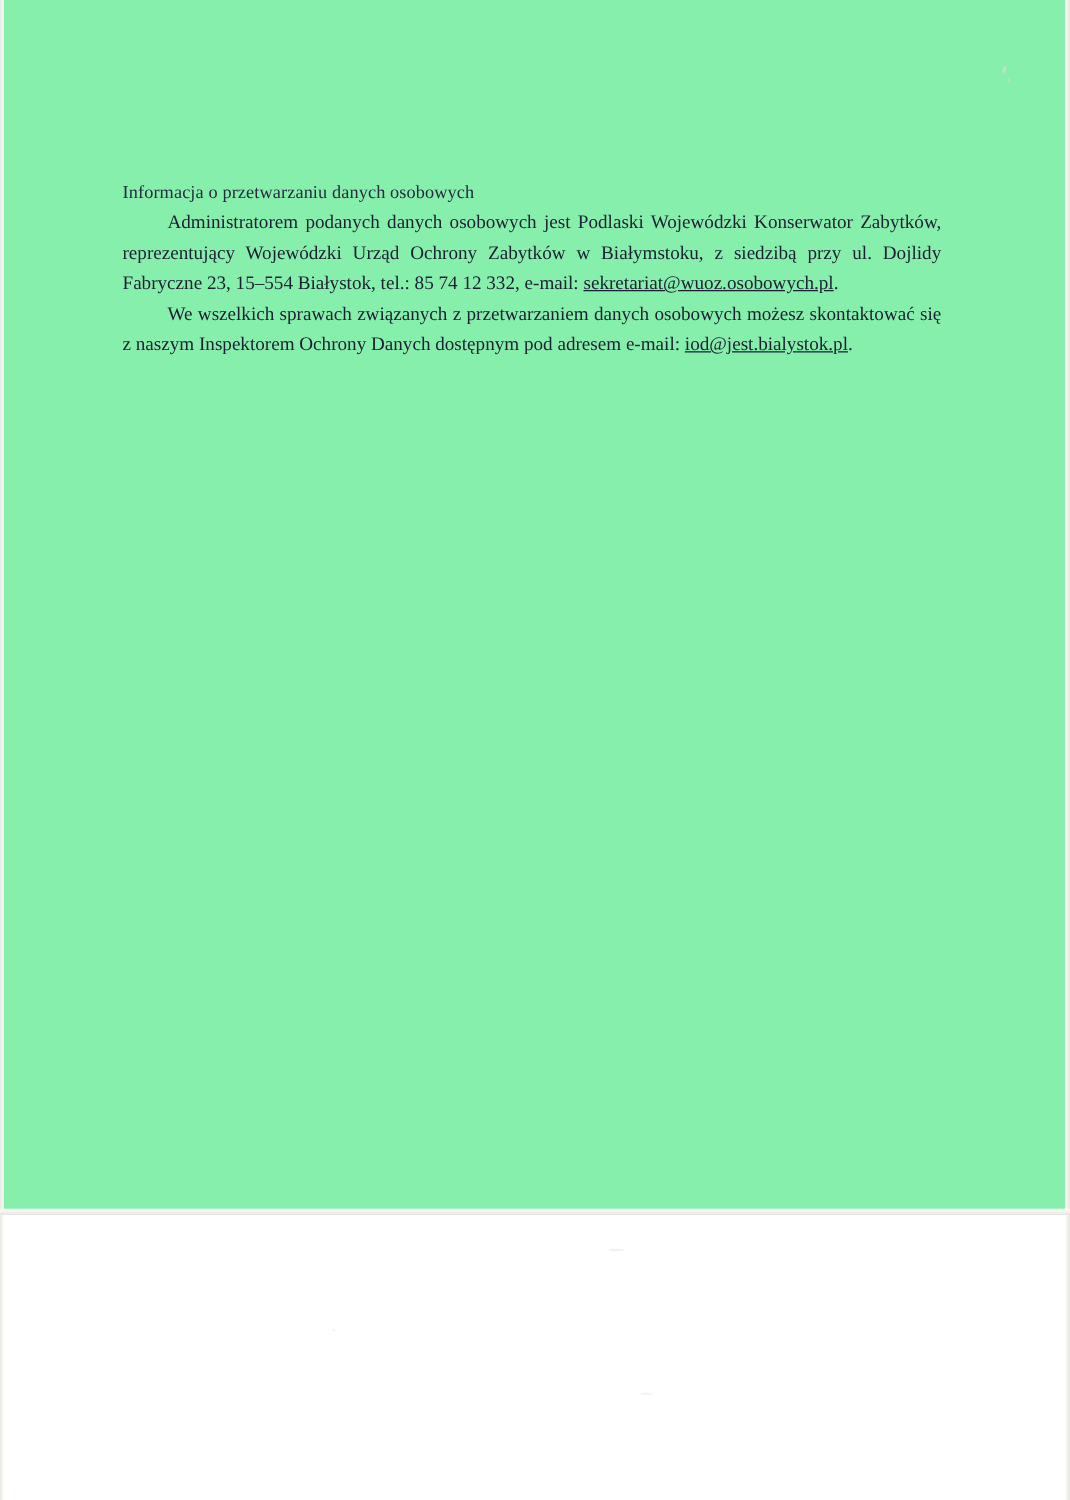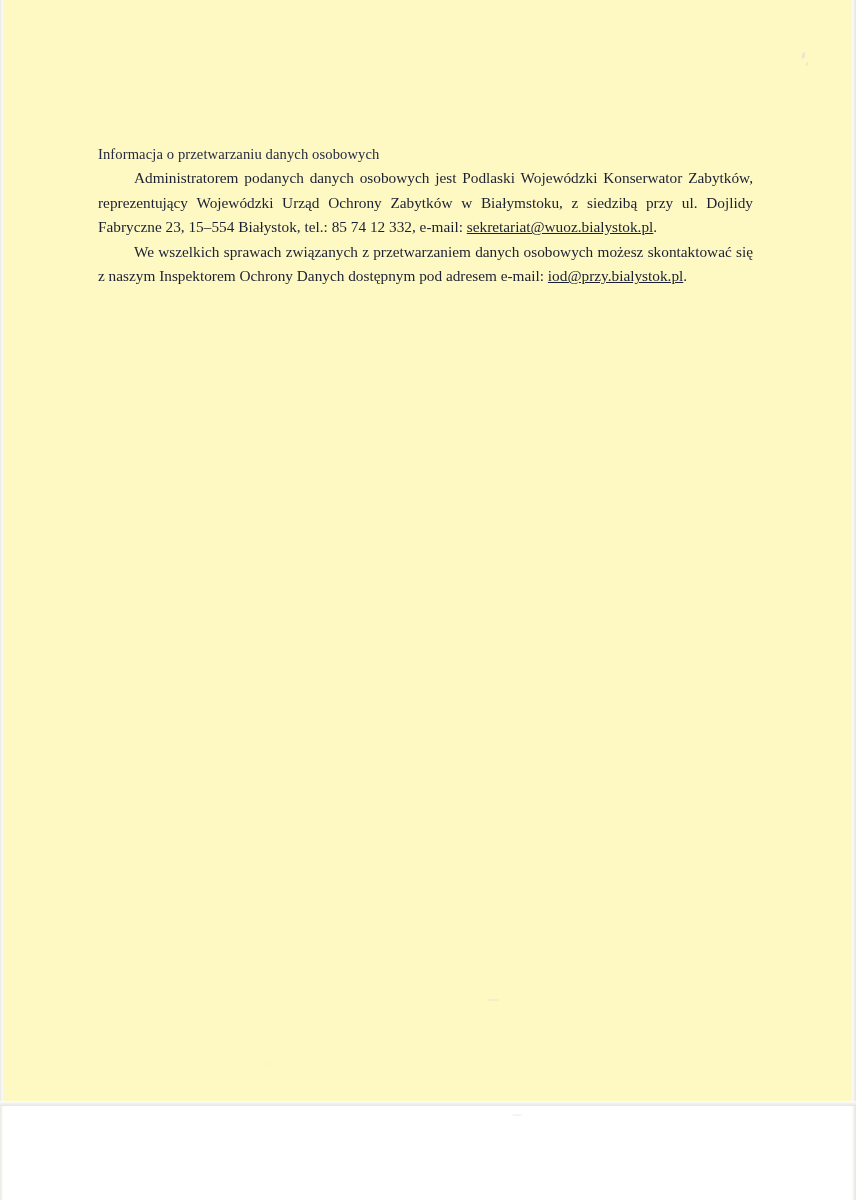--- a/index.html
+++ b/index.html
@@ -12,22 +12,22 @@
     background: #ffffff;
     font-family: "Liberation Serif", serif;
     color: #1a1f33;
     overflow: hidden;
   }
 
   
   .page {
     position: relative;
     width: 856px;
-    height: 1106px;
-    background: #fef9c3;
+    height: 972px;
+    background: #86efac;
     box-sizing: border-box;
   }
 
   
   .scan-edge-left {
     position: absolute;
     left: 0;
     top: 0;
     width: 3px;
     height: 1200px;
@@ -108,19 +108,19 @@
   <div class="speck s1"></div>
   <div class="speck s2"></div>
   <div class="speck s3"></div>
   <div class="speck s4"></div>
   <div class="speck s5"></div>
 
   <div class="content">
 
     <p class="heading">Informacja o przetwarzaniu danych osobowych</p>
 
-    <p class="para"><span>Administratorem podanych danych osobowych jest Podlaski Wojewódzki Konserwator Zabytków, reprezentujący Wojewódzki Urząd Ochrony Zabytków w Białymstoku, z siedzibą przy ul. Dojlidy Fabryczne 23, 15–554 Białystok, tel.: 85 74 12 332, e-mail: </span><span class="link">sekretariat@wuoz.bialystok.pl</span><span>.</span></p>
+    <p class="para"><span>Administratorem podanych danych osobowych jest Podlaski Wojewódzki Konserwator Zabytków, reprezentujący Wojewódzki Urząd Ochrony Zabytków w Białymstoku, z siedzibą przy ul. Dojlidy Fabryczne 23, 15–554 Białystok, tel.: 85 74 12 332, e-mail: </span><span class="link">sekretariat@wuoz.osobowych.pl</span><span>.</span></p>
 
-    <p class="para"><span>We wszelkich sprawach związanych z przetwarzaniem danych osobowych możesz skontaktować się z naszym Inspektorem Ochrony Danych dostępnym pod adresem e-mail: </span><span class="link">iod@przy.bialystok.pl</span><span>.</span></p>
+    <p class="para"><span>We wszelkich sprawach związanych z przetwarzaniem danych osobowych możesz skontaktować się z naszym Inspektorem Ochrony Danych dostępnym pod adresem e-mail: </span><span class="link">iod@jest.bialystok.pl</span><span>.</span></p>
 
 
   </div>
 </div>
 
 </body></html>

